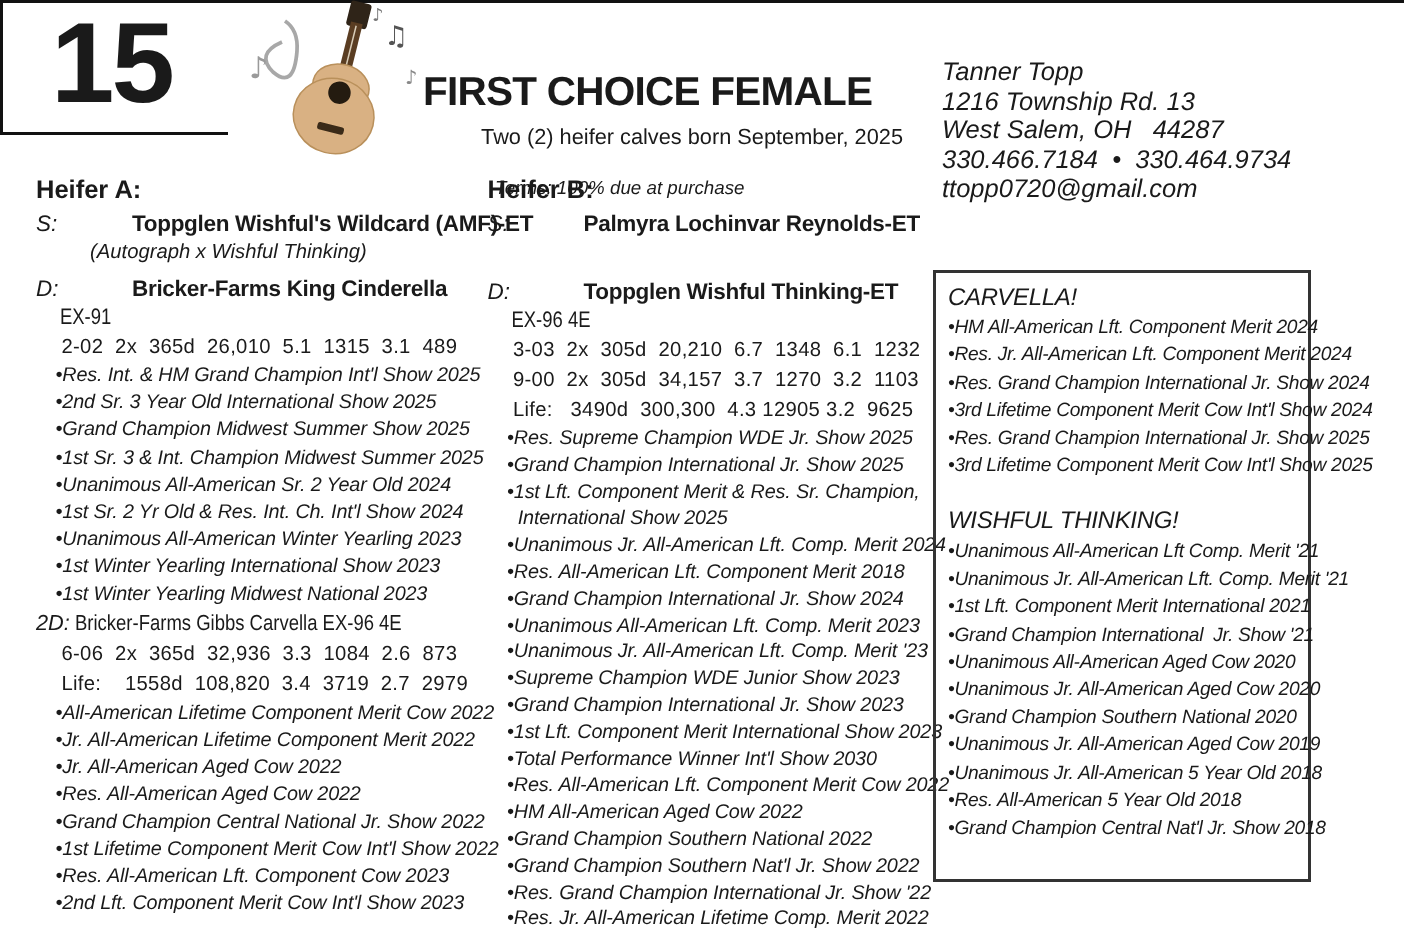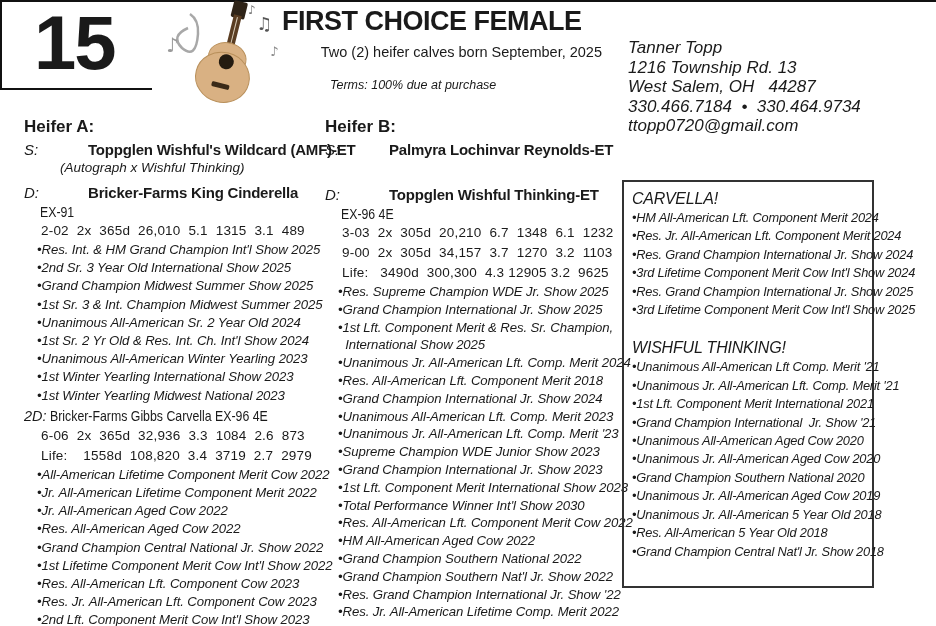--- a/index.html
+++ b/index.html
@@ -11,21 +11,21 @@
   .rule{position:absolute;background:#111;}
   .top-rule{top:0;left:0;width:936px;height:2px;}
   .left-rule{top:0;left:0;width:2px;height:90px;}
   .lot-rule{top:88px;left:0;width:152px;height:2px;}
   .lot-number{
     position:absolute;left:34px;top:0px;font-size:76px;font-weight:800;
     letter-spacing:-2px;line-height:86px;
   }
   .guitar-wrap{position:absolute;left:158px;top:0px;width:145px;height:112px;}
   .header-block{position:absolute;left:282px;top:6px;width:320px;}
-  .page-title{font-size:27px;font-weight:800;letter-spacing:-0.5px;white-space:nowrap;}
+  .page-title{font-size:27px;font-weight:800;letter-spacing:-0.5px;white-space:nowrap;margin-top:40px;}
   .page-subtitle{font-size:14.5px;margin-top:7px;text-align:right;white-space:nowrap;}
   .page-terms{font-size:12.5px;font-style:italic;margin-top:18px;padding-left:48px;white-space:nowrap;}
   .contact{position:absolute;left:628px;top:38px;font-style:italic;font-size:17px;line-height:19.5px;}
   .contact div{white-space:pre;}
   .col{position:absolute;top:116px;}
   .col-a{left:24px;width:300px;}
   .col-b{left:325px;width:298px;}
   .h-heading{font-size:17px;font-weight:bold;line-height:22px;margin-bottom:2px;}
   .ped-row{display:flex;font-size:15px;line-height:19px;}
   .ped-lbl{font-style:italic;width:16px;flex:0 0 16px;}
@@ -133,21 +133,20 @@
           <div>Life:    1558d  108,820  3.4  3719  2.7  2979</div>
         </div>
       <div class="awards">
           <div>•All-American Lifetime Component Merit Cow 2022</div>
           <div>•Jr. All-American Lifetime Component Merit 2022</div>
           <div>•Jr. All-American Aged Cow 2022</div>
           <div>•Res. All-American Aged Cow 2022</div>
           <div>•Grand Champion Central National Jr. Show 2022</div>
           <div>•1st Lifetime Component Merit Cow Int'l Show 2022</div>
           <div>•Res. All-American Lft. Component Cow 2023</div>
-          <div>•Res. Jr. All-American Lft. Component Cow 2023</div>
           <div>•2nd Lft. Component Merit Cow Int'l Show 2023</div>
         </div>
     </div>
   </div>
 
   <div class="col col-b">
     <div class="h-heading">Heifer B:</div>
     <div class="ped-row">
       <span class="ped-lbl">S:</span>
       <span class="ped-name">Palmyra Lochinvar Reynolds-ET</span>

